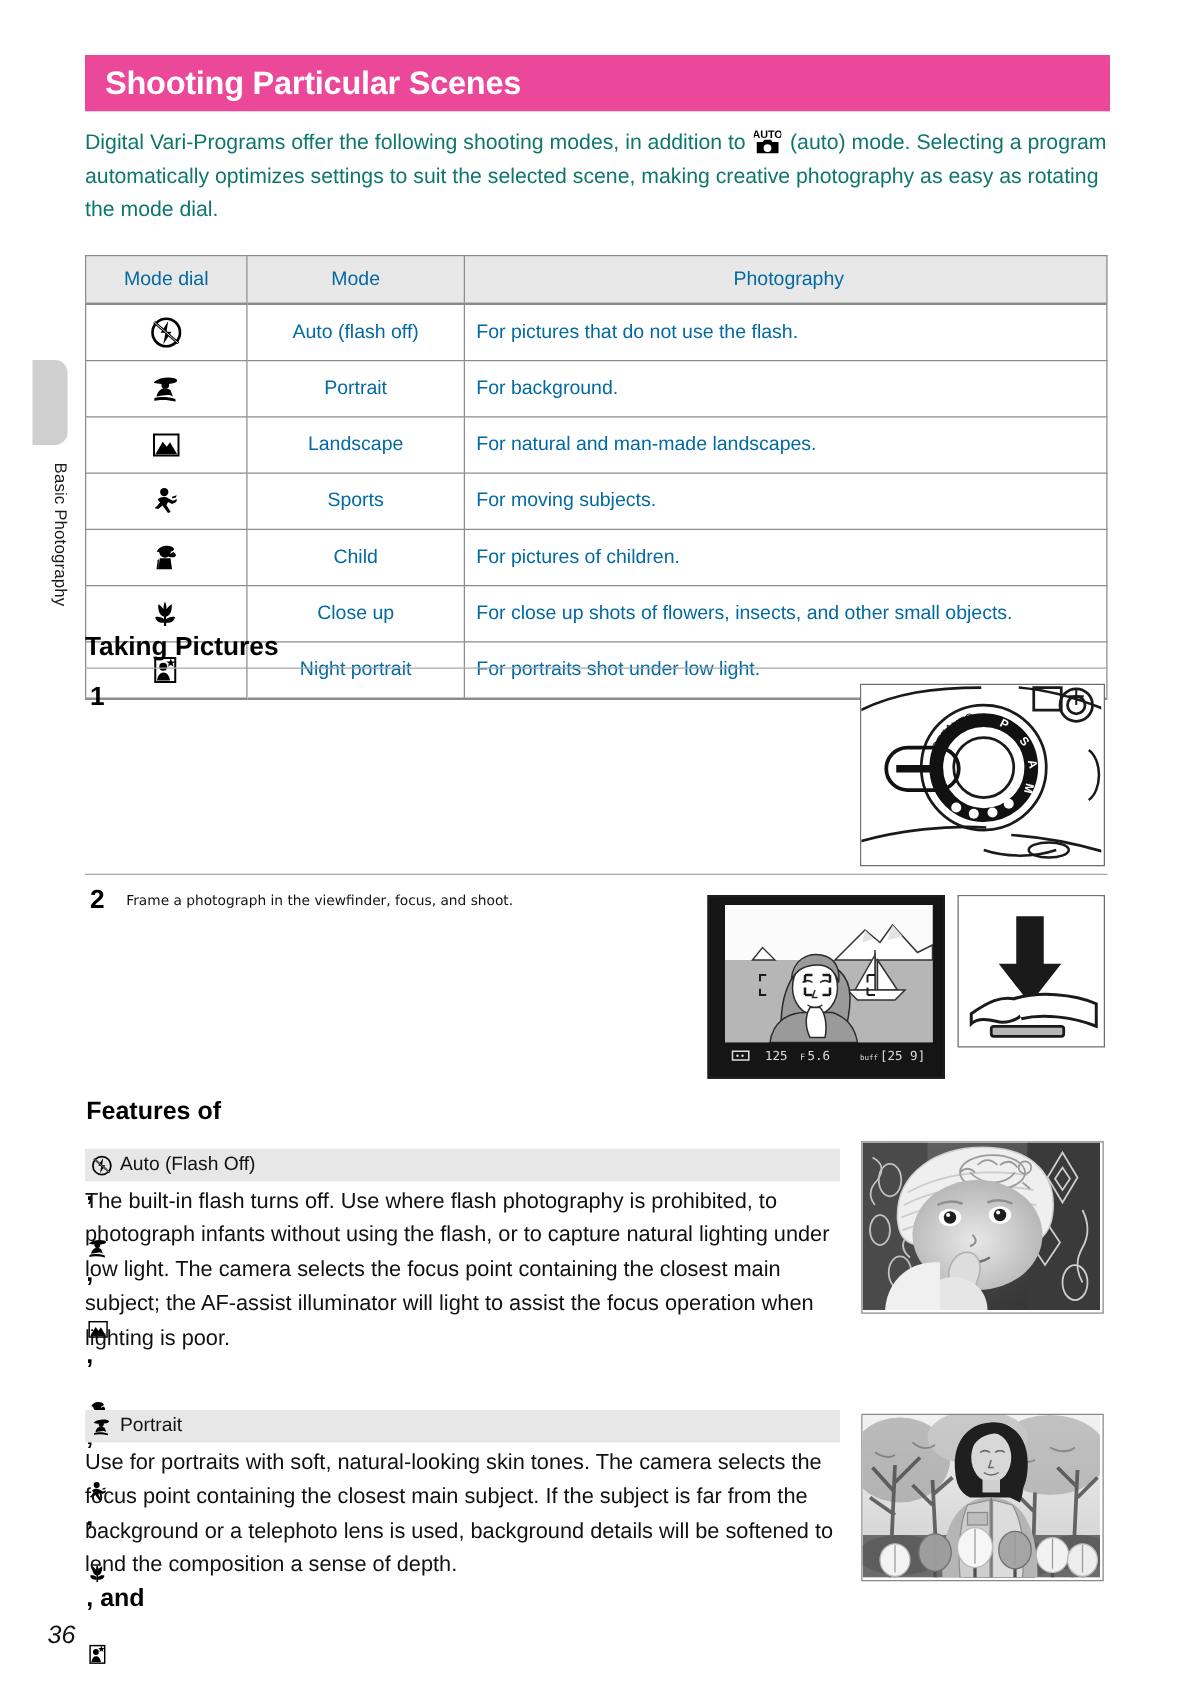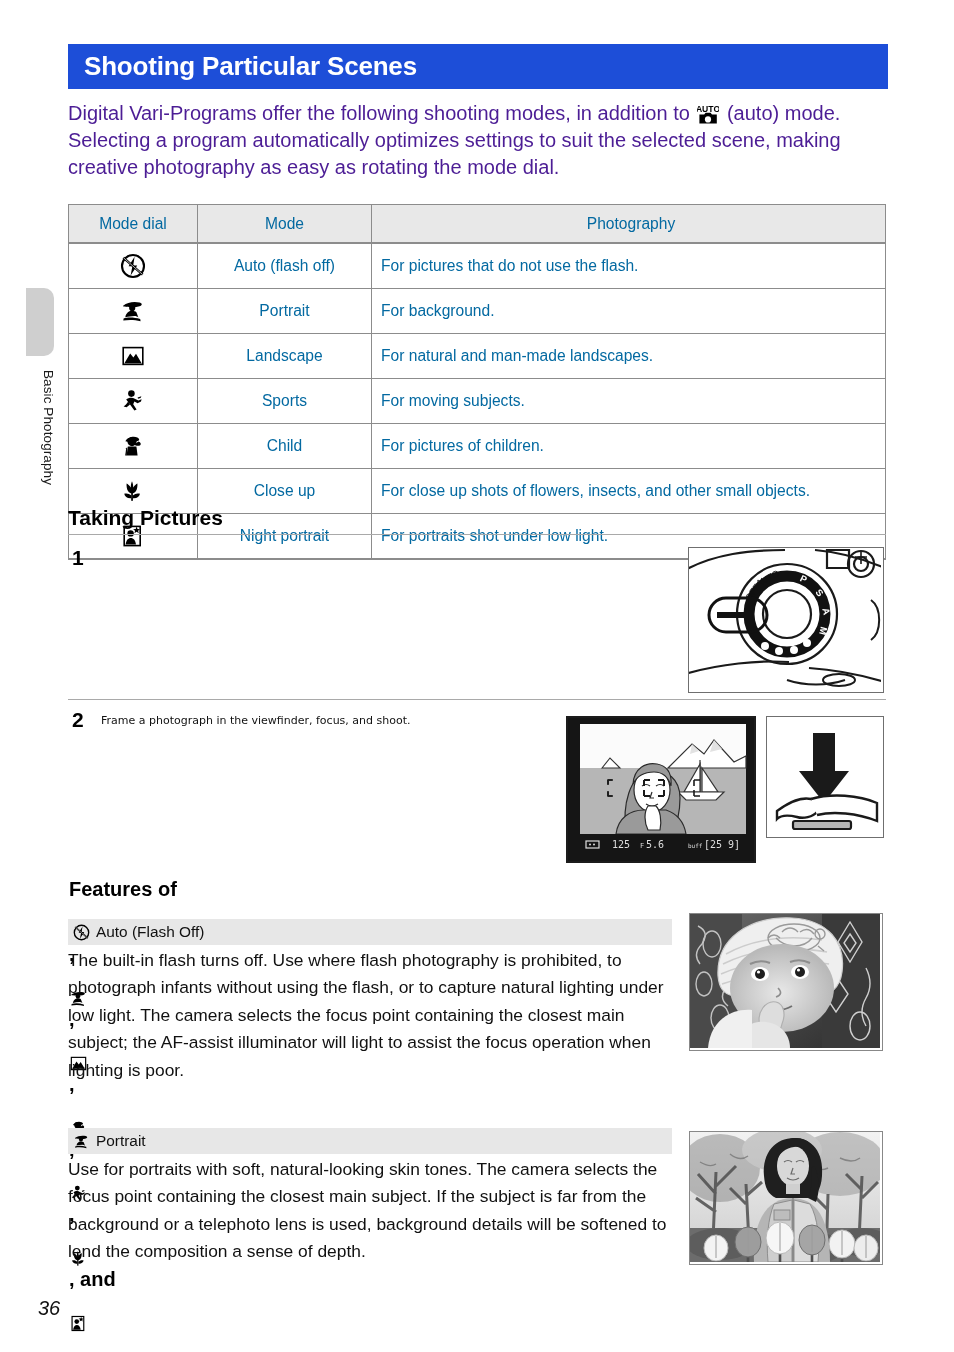--- a/index.html
+++ b/index.html
@@ -55,41 +55,41 @@
     color: #111;
   }
 
   
   .title-bar {
     position: absolute;
     left: 68px;
     top: 44px;
     width: 820px;
     height: 45px;
-    background: #1d4ed8;
+    background: #ec4899;
     display: flex;
     align-items: center;
   }
   .title-bar h1 {
     margin: 0 0 0 16px;
     font-size: 26px;
     font-weight: bold;
     color: #ffffff;
     letter-spacing: -0.2px;
   }
 
   
   .intro {
     position: absolute;
     left: 68px;
     top: 100px;
     width: 818px;
-    font-size: 20px;
+    font-size: 17px;
     line-height: 27px;
-    color: #4c1d95;
+    color: #0f766e;
   }
   .intro .auto-ico { display: inline-block; vertical-align: -5px; margin: 0 2px; }
 
   
   .mode-table {
     position: absolute;
     left: 68px;
     top: 204px;
     width: 818px;
     border-collapse: collapse;

